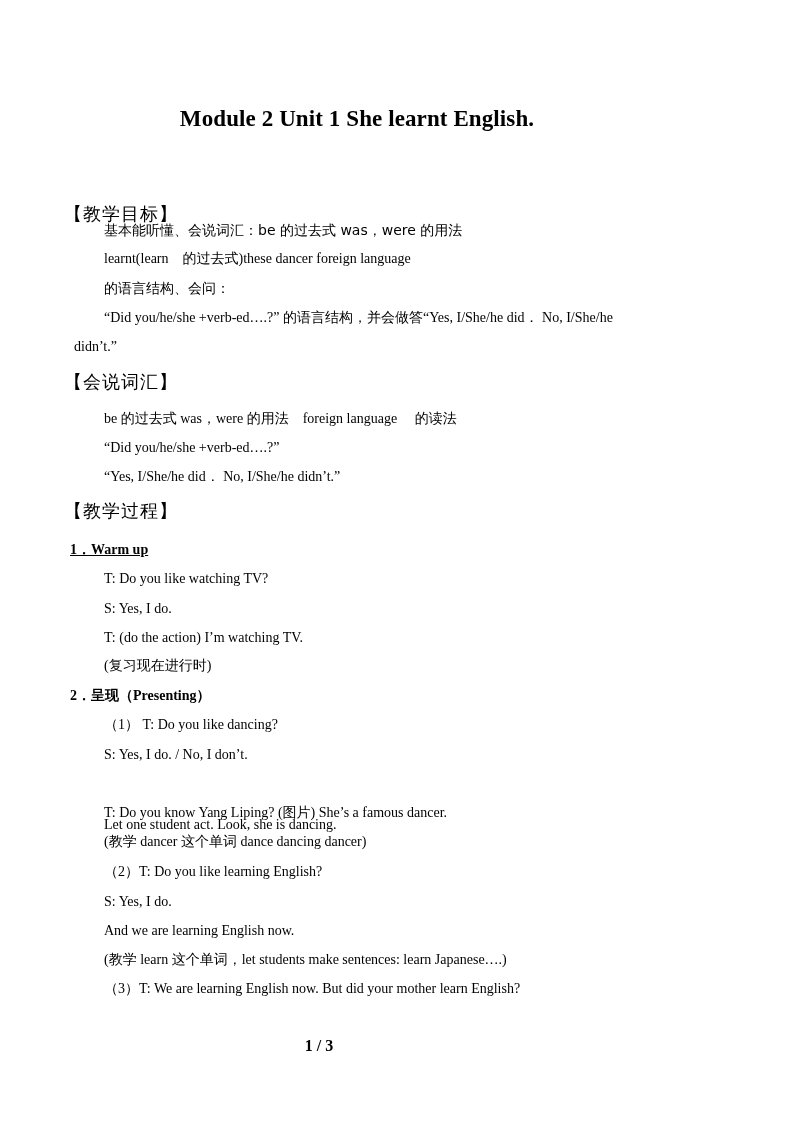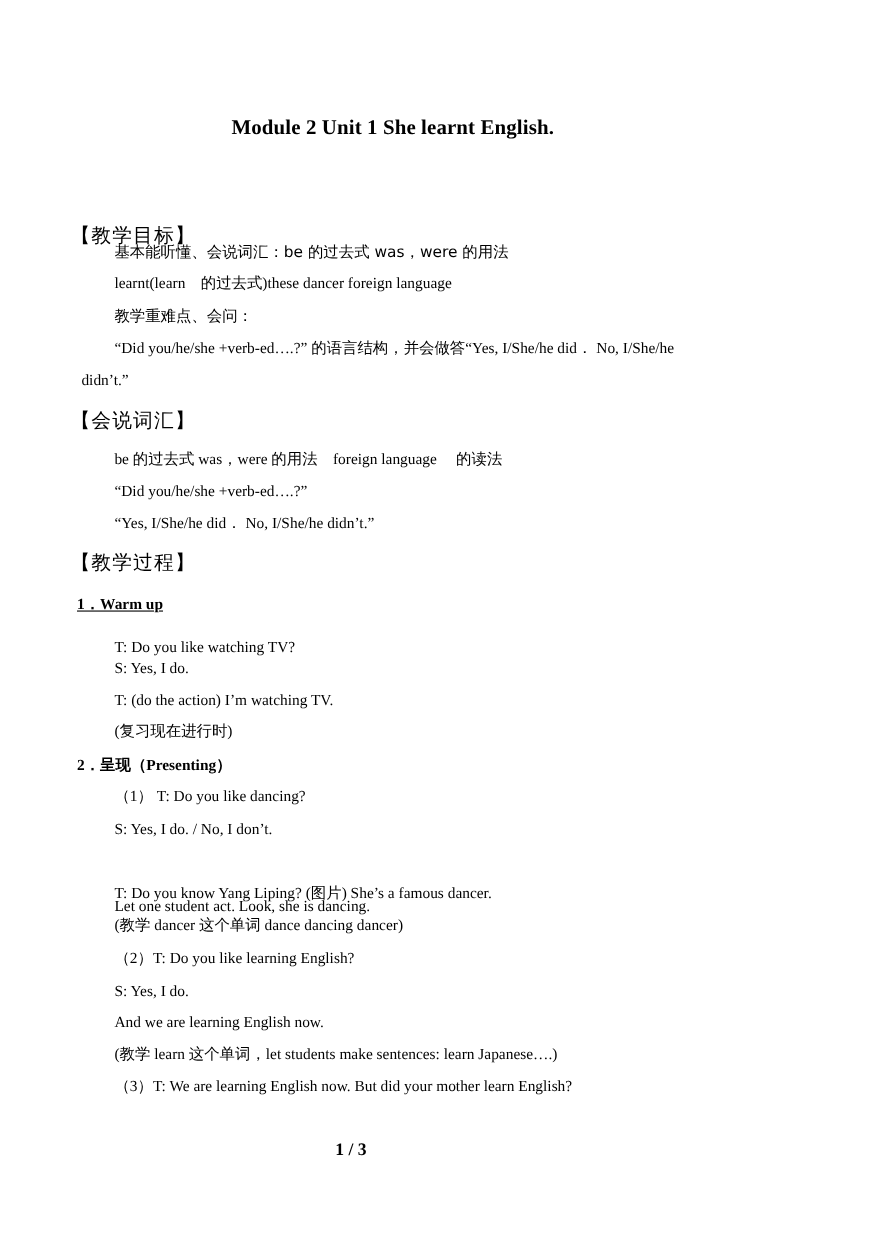--- a/index.html
+++ b/index.html
@@ -12,21 +12,21 @@
       height: 1123px;
       position: relative;
       overflow: hidden;
       font-family: "Liberation Serif", "DejaVu Serif", serif;
       color: #000000;
     }
     .abs { position: absolute; white-space: nowrap; }
     .title {
       left: 0; width: 682px; top: 106px;
       text-align: center;
-      font-size: 19px;
+      font-size: 23px;
       font-weight: bold;
       letter-spacing: 0.1px;
       padding-left: 32px;
       box-sizing: border-box;
     }
     .section-heading {
       left: 64px;
       font-size: 18px;
       font-family: "DejaVu Sans", sans-serif;
       letter-spacing: 1px;
@@ -51,33 +51,33 @@
 </head>
 <body>
 
 <div>
 
   <div class="abs title">Module  2 Unit  1 She  learnt  English.</div>
 
   <div class="abs section-heading" style="top:178px;margin-top:24px;">【教学目标】</div>
   <div class="abs line cn" style="left:104px; top:221px;">基本能听懂、会说词汇：be 的过去式 was，were 的用法</div>
   <div class="abs line" style="left:104px; top:250px;">learnt(learn　的过去式)these  dancer foreign  language</div>
-  <div class="abs line cn" style="left:104px; top:279px;">教学重难点、会问：</div>
+  <div class="abs line cn" style="left:104px; top:279px;">的语言结构、会问：</div>
   <div class="abs line" style="left:104px; top:309px;">“Did  you/he/she   +verb-ed….?”  的语言结构，并会做答“Yes,  I/She/he   did．   No, I/She/he</div>
   <div class="abs line" style="left:74px; top:338px;">didn’t.”</div>
 
   <div class="abs section-heading" style="top:370px;">【会说词汇】</div>
   <div class="abs line" style="left:104px; top:410px;">be 的过去式 was，were 的用法　foreign  language　 的读法</div>
   <div class="abs line" style="left:104px; top:439px;">“Did you/he/she  +verb-ed….?”</div>
   <div class="abs line" style="left:104px; top:468px;">“Yes, I/She/he  did．   No, I/She/he  didn’t.”</div>
 
   <div class="abs section-heading" style="top:499px;">【教学过程】</div>
 
   <div class="abs sub-heading" style="top:541px;text-decoration:underline;">1．Warm  up</div>
-  <div class="abs line" style="left:104px; top:570px;margin-top:11px;">T: Do you like  watching  TV?</div>
+  <div class="abs line" style="left:104px; top:570px;">T: Do you like  watching  TV?</div>
   <div class="abs line" style="left:104px; top:600px;">S: Yes, I do.</div>
   <div class="abs line" style="left:104px; top:629px;">T: (do the action)  I’m watching  TV.</div>
   <div class="abs line" style="left:104px; top:657px;">(复习现在进行时)</div>
 
   <div class="abs sub-heading" style="top:687px;">2．呈现（Presenting）</div>
   <div class="abs line" style="left:104px; top:716px;">（1）  T: Do you like  dancing?</div>
   <div class="abs line" style="left:104px; top:746px;">S: Yes, I do. / No, I don’t.</div>
   <div class="abs line" style="left:104px; top:816px;">Let one student  act. Look, she is  dancing.</div>
   <div class="abs line" style="left:104px; top:804px;">T: Do you know Yang Liping?  (图片) She’s  a famous  dancer.</div>
   <div class="abs line" style="left:104px; top:833px;">(教学 dancer 这个单词  dance dancing  dancer)</div>

